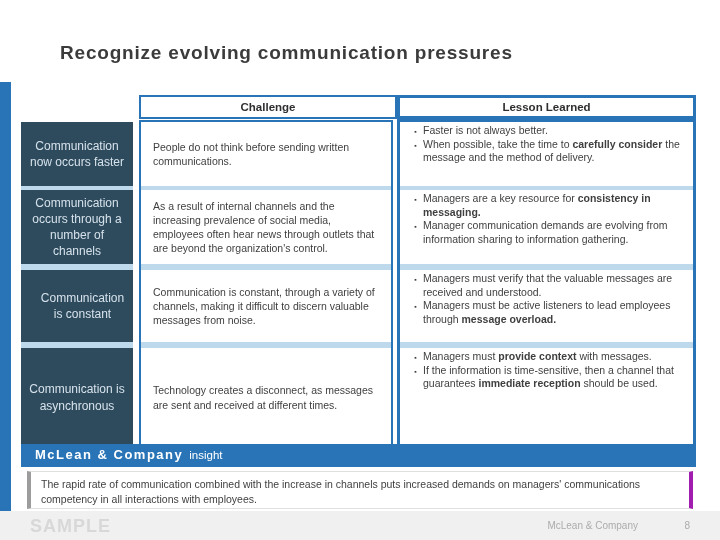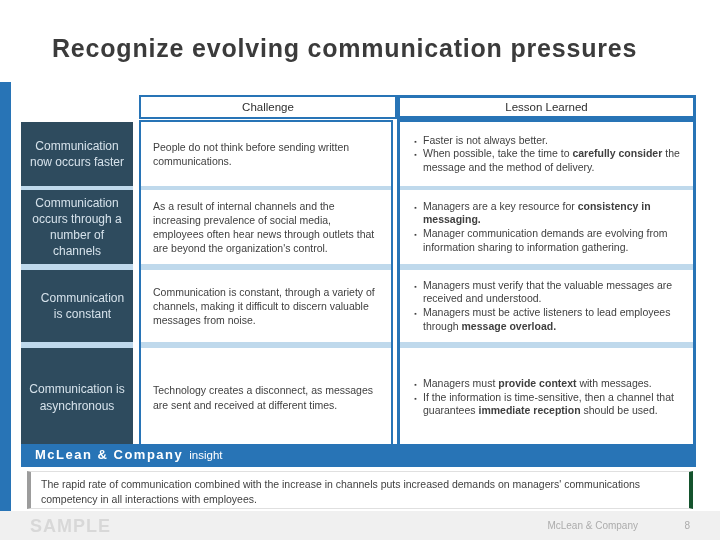--- a/index.html
+++ b/index.html
@@ -1,32 +1,32 @@
 <!DOCTYPE html>
 <html style="--accent: #2874B6; --navy: #2E4B5E; --navy-text: #D6E2EB; --separator: #BFD9EC; --text: #3F3F3F; --insight-border-left: #9C9C9C; --footer-bg: #F0F0F0; --footer-text: #ACACAC; --watermark: #D8D8D8;"><head>
 <meta charset="utf-8">
 <style>
   html,body{margin:0;padding:0;background:#fff;}
   .slide{
     position:relative;width:720px;height:540px;background:#fff;overflow:hidden;
     font-family:"Liberation Sans",sans-serif;color:var(--text,#3F3F3F);
   }
   .title{
-    position:absolute;left:48px;top:30px;margin:4px;
-    font-size:25px;font-weight:bold;letter-spacing:0.8px;color:#3B3B3B;
+    position:absolute;left:48px;top:30px;margin:12px;
+    font-size:19px;font-weight:bold;letter-spacing:0.8px;color:#3B3B3B;
   }
   .accent-bar{
     position:absolute;left:0;top:82px;width:11px;height:429px;
     background:var(--accent,#2874B6);
   }
   
   .hdr{
     position:absolute;top:95px;height:24px;box-sizing:border-box;background:#fff;
     display:flex;align-items:center;justify-content:center;
-    font-size:11.5px;font-weight:normal;color:#2F2F2F;
+    font-size:11.5px;font-weight:bold;color:#2F2F2F;
   }
   .hdr-challenge{left:139px;width:258px;border:2px solid var(--accent,#2874B6);}
   .hdr-lesson{left:397px;width:299px;border:3px solid var(--accent,#2874B6);}
   
   .topics-col{position:absolute;left:21px;top:122px;width:112px;display:flex;flex-direction:column;}
   .topic-cell{
     background:var(--navy,#2E4B5E);color:var(--navy-text,#D6E2EB);
     display:flex;align-items:center;justify-content:center;text-align:center;
     font-size:12px;line-height:1.35;padding:0 6px;box-sizing:border-box;
   }
@@ -40,39 +40,39 @@
   }
   .lesson-box{
     position:absolute;left:397px;top:119px;width:299px;box-sizing:border-box;
     border:3px solid var(--accent,#2874B6);background:#fff;display:flex;flex-direction:column;
   }
   .challenge-cell{
     display:flex;align-items:center;box-sizing:border-box;
     padding:2px 12px 2px 12px;font-size:10.5px;line-height:1.35;color:var(--text,#3F3F3F);
   }
   .lesson-cell{
-    display:flex;flex-direction:column;justify-content:center;box-sizing:border-box;
+    display:flex;flex-direction:column;box-sizing:border-box;
     padding:2px 6px 2px 8px;font-size:10.5px;line-height:1.3;color:var(--text,#3F3F3F);
   }
   .bullet{display:flex;}
   .bullet .glyph{flex:none;width:15px;text-align:center;font-size:7px;padding-top:3px;}
   .bullet .btext{flex:1;}
   .bullet .b{font-weight:bold;}
   
   .insight-bar{
     position:absolute;left:21px;top:444px;width:675px;height:23px;box-sizing:border-box;
     background:var(--accent,#2874B6);color:#fff;display:flex;align-items:baseline;
     padding:3px 0 0 14px;
   }
   .insight-brand{font-size:13px;font-weight:bold;letter-spacing:1.5px;}
   .insight-label{font-size:11.5px;margin-left:6px;}
   .insight-box{
     position:absolute;left:27px;top:471px;width:666px;height:38px;box-sizing:border-box;
     background:#fff;border-top:1px solid #E0E0E0;border-bottom:1px solid #E0E0E0;
-    border-left:4px solid var(--insight-border-left,#9C9C9C);border-right:4px solid #14532d;
+    border-left:4px solid var(--insight-border-left,#9C9C9C);border-right:4px solid #a21caf;
   }
   .insight-text{margin:5px 10px;font-size:10.5px;line-height:1.4;color:var(--text,#3F3F3F);}
   
   .footer{position:absolute;left:0;top:511px;width:720px;height:47px;background:var(--footer-bg,#F0F0F0);}
   .watermark{
     position:absolute;left:30px;top:5px;font-size:18px;font-weight:bold;
     letter-spacing:1px;color:var(--watermark,#D8D8D8);
   }
   .footer-company{position:absolute;right:82px;top:9px;font-size:10px;color:var(--footer-text,#ACACAC);}
   .footer-page{position:absolute;right:30px;top:9px;font-size:10px;color:var(--footer-text,#ACACAC);}

